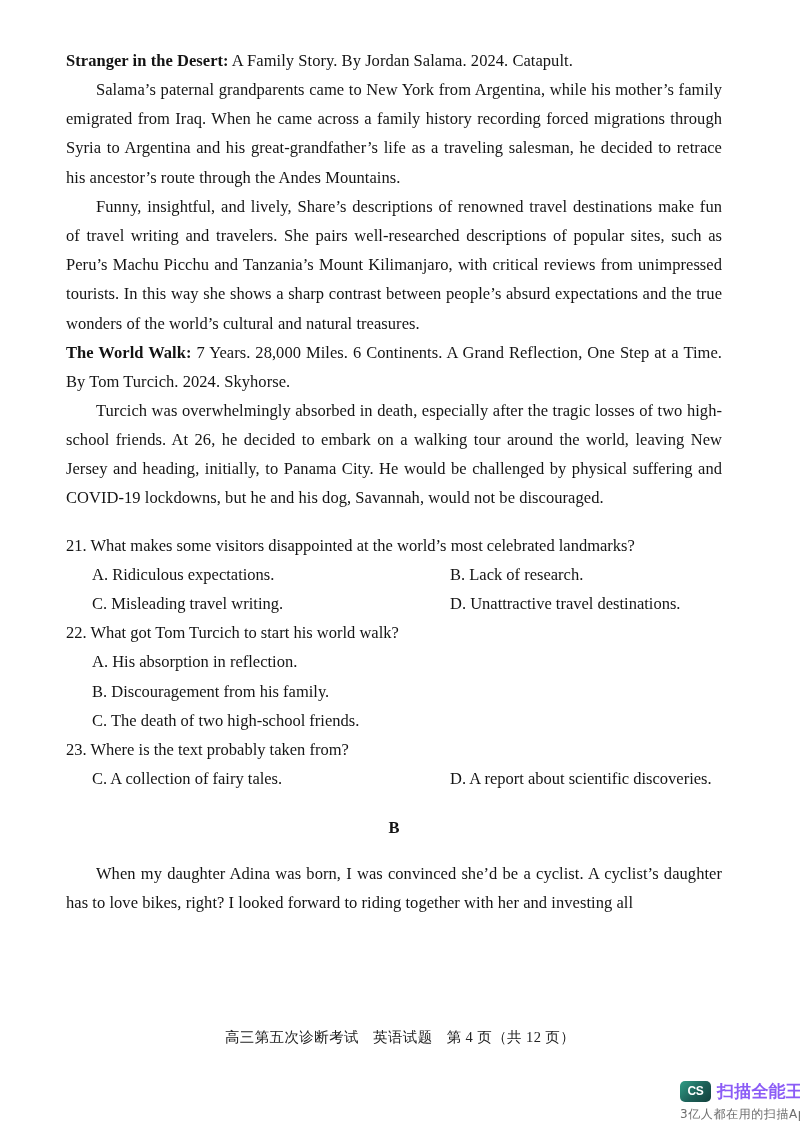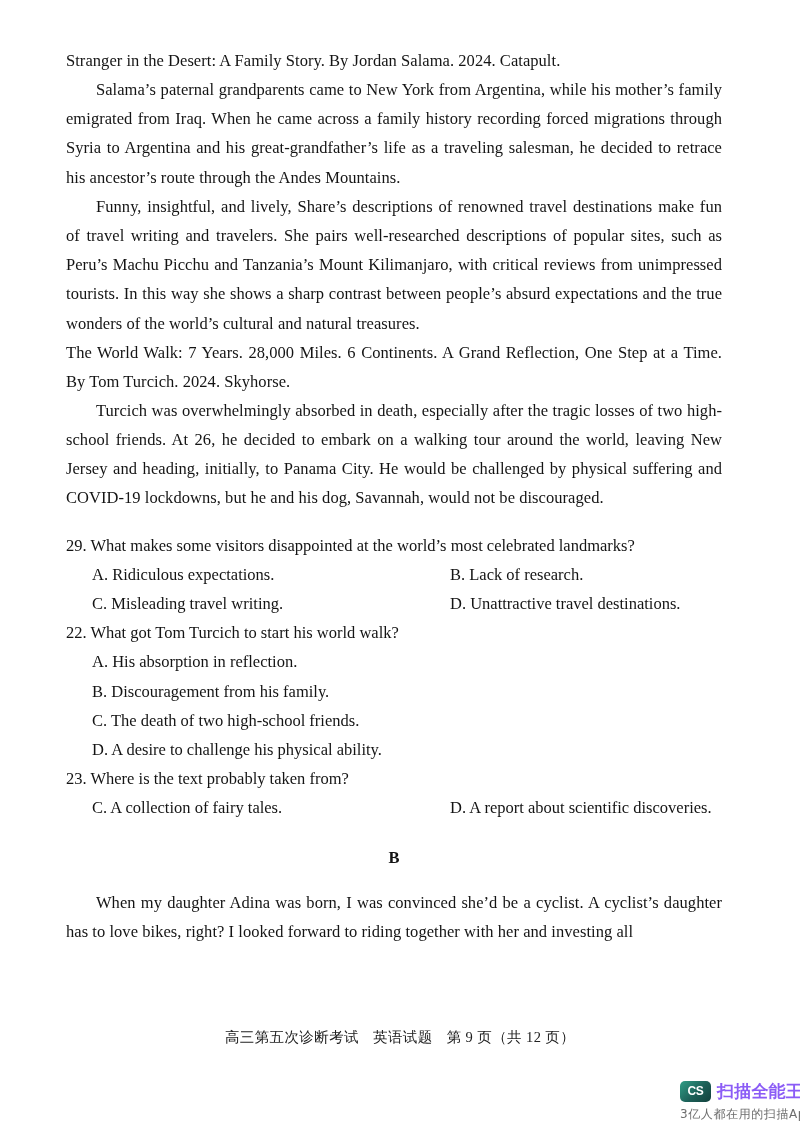--- a/index.html
+++ b/index.html
@@ -35,21 +35,21 @@
   .book-head {
     font-size: 16.5px;
     line-height: 29px;
     text-align: justify;
     text-align-last: justify;
     margin: 0;
     letter-spacing: 0.05px;
   }
   .book-head.last-left { text-align-last: left; }
   .book-head .title {
-    font-weight: normal;
+    font-weight: bold;
   }
 
   .para {
     font-size: 16.5px;
     line-height: 29.2px;
     text-align: justify;
     text-align-last: left;
     margin: 0;
     text-indent: 30px;
     letter-spacing: 0.05px;
@@ -175,44 +175,41 @@
     <p class="para">Salama’s paternal grandparents came to New York from Argentina, while his mother’s family emigrated from Iraq. When he came across a family history recording forced migrations through Syria to Argentina and his great-grandfather’s life as a traveling salesman, he decided to retrace his ancestor’s route through the Andes Mountains.</p>
 
     <p class="para">Funny, insightful, and lively, Share’s descriptions of renowned travel destinations make fun of travel writing and travelers. She pairs well-researched descriptions of popular sites, such as Peru’s Machu Picchu and Tanzania’s Mount Kilimanjaro, with critical reviews from unimpressed tourists. In this way she shows a sharp contrast between people’s absurd expectations and the true wonders of the world’s cultural and natural treasures.</p>
 
     <p class="book-head last-left"><span class="title">The World Walk:</span><span> 7 Years. 28,000 Miles. 6 Continents. A Grand Reflection, One Step at a Time. By Tom Turcich. 2024. Skyhorse.</span></p>
     <p class="para">Turcich was overwhelmingly absorbed in death, especially after the tragic losses of two high-school friends. At 26, he decided to embark on a walking tour around the world, leaving New Jersey and heading, initially, to Panama City. He would be challenged by physical suffering and COVID-19 lockdowns, but he and his dog, Savannah, would not be discouraged.</p>
 
     <div class="questions">
 
       <div class="q-block">
-        <p class="q-stem">29. What makes some visitors disappointed at the world’s most celebrated landmarks?</p>
+        <p class="q-stem">21. What makes some visitors disappointed at the world’s most celebrated landmarks?</p>
         <div class="opt-row">
           <span class="opt-a">A. Ridiculous expectations.</span>
           <span class="opt-b">B. Lack of research.</span>
         </div>
         <div class="opt-row">
           <span class="opt-a">C. Misleading travel writing.</span>
           <span class="opt-b">D. Unattractive travel destinations.</span>
         </div>
       </div>
 
       <div class="q-block">
         <p class="q-stem">22. What got Tom Turcich to start his world walk?</p>
         <div class="opt-row">
           <span class="opt-single">A. His absorption in reflection.</span>
         </div>
         <div class="opt-row">
           <span class="opt-single">B. Discouragement from his family.</span>
         </div>
         <div class="opt-row">
           <span class="opt-single">C. The death of two high-school friends.</span>
-        </div>
-        <div class="opt-row">
-          <span class="opt-single">D. A desire to challenge his physical ability.</span>
         </div>
       </div>
 
       <div class="q-block">
         <p class="q-stem">23. Where is the text probably taken from?</p>
         <div class="opt-row">
           <span class="opt-a">C. A collection of fairy tales.</span>
           <span class="opt-b">D. A report about scientific discoveries.</span>
         </div>
       </div>
@@ -220,21 +217,21 @@
     </div>
 
     <div class="section-letter">B</div>
     <p class="para sectionb-para">When my daughter Adina was born, I was convinced she’d be a cyclist. A cyclist’s daughter has to love bikes, right? I looked forward to riding together with her and investing all</p>
 
   </div>
 
   <div class="footer">
     <span class="seg">高三第五次诊断考试</span>
     <span class="seg">英语试题</span>
-    <span class="seg">第 9 页（共 12 页）</span>
+    <span class="seg">第 4 页（共 12 页）</span>
   </div>
 
   <div class="watermark">
     <div class="wm-row">
       <div class="wm-logo">CS</div>
       <div class="wm-name">扫描全能王</div>
     </div>
     <div class="wm-sub">3亿人都在用的扫描App</div>
   </div>
 

